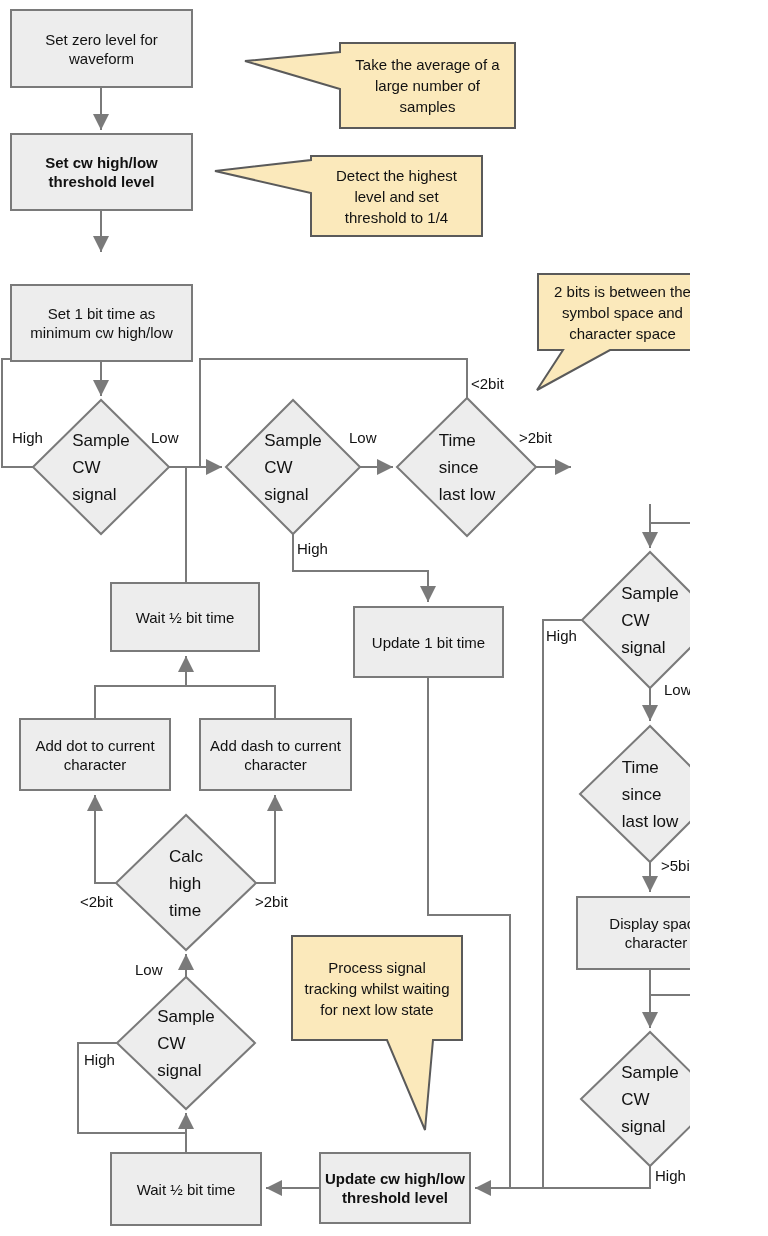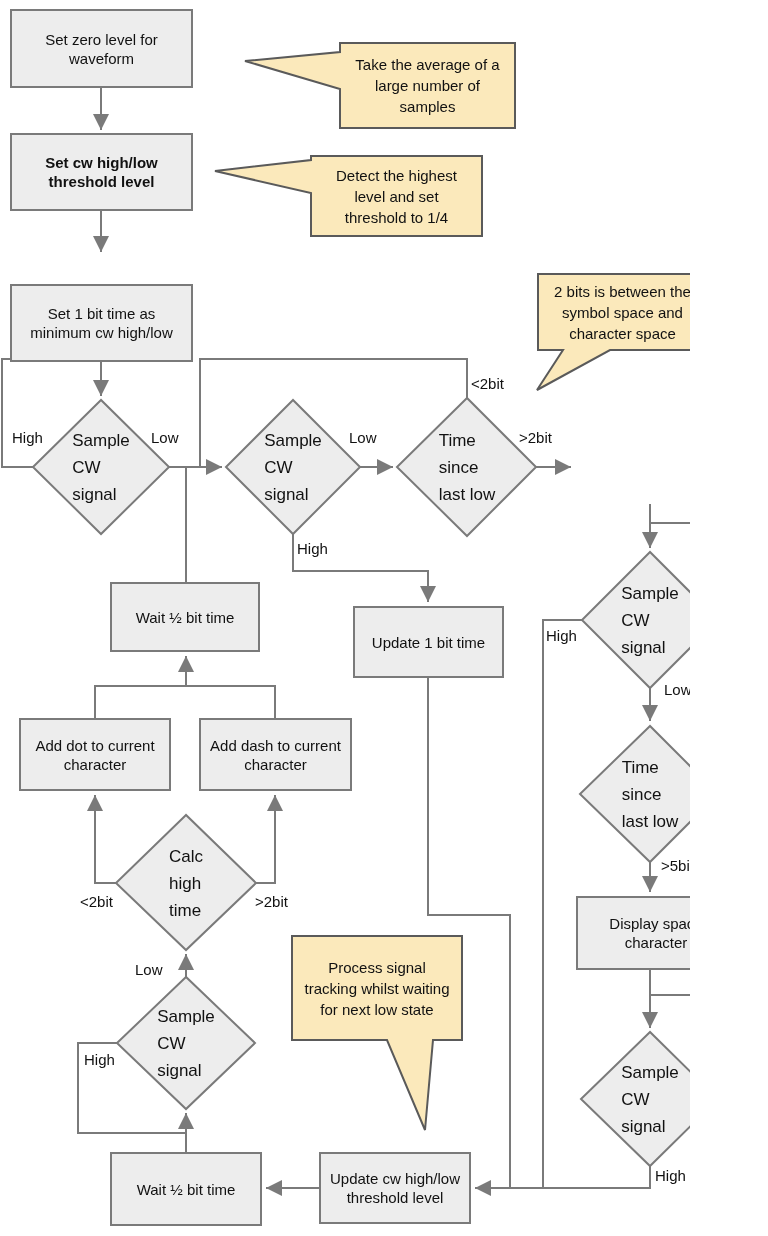--- a/index.html
+++ b/index.html
@@ -85,21 +85,21 @@
 minimum cw high/low</div>
   <div class="node" style="left:110px;top:582px;width:150px;height:70px;">Wait ½ bit time</div>
   <div class="node" style="left:353px;top:606px;width:151px;height:72px;">Update 1 bit time</div>
   <div class="node" style="left:19px;top:718px;width:152px;height:73px;">Add dot to current
 character</div>
   <div class="node" style="left:199px;top:718px;width:153px;height:73px;">Add dash to current
 character</div>
   <div class="node" style="left:576px;top:896px;width:148px;height:74px;padding-left:12px;">Display space
 character</div>
   <div class="node" style="left:110px;top:1152px;width:152px;height:74px;">Wait ½ bit time</div>
-  <div class="node" style="left:319px;top:1152px;width:152px;height:72px;">Update cw high/low
+  <div class="node" style="left:319px;top:1152px;width:152px;height:72px;font-weight:bold;">Update cw high/low
 threshold level</div>
 
   <div class="dtext" style="left:71px;top:420px;width:60px;height:94px;">Sample
 CW
 signal</div>
   <div class="dtext" style="left:263px;top:420px;width:60px;height:94px;">Sample
 CW
 signal</div>
   <div class="dtext" style="left:437px;top:420px;width:60px;height:94px;">Time
 since

